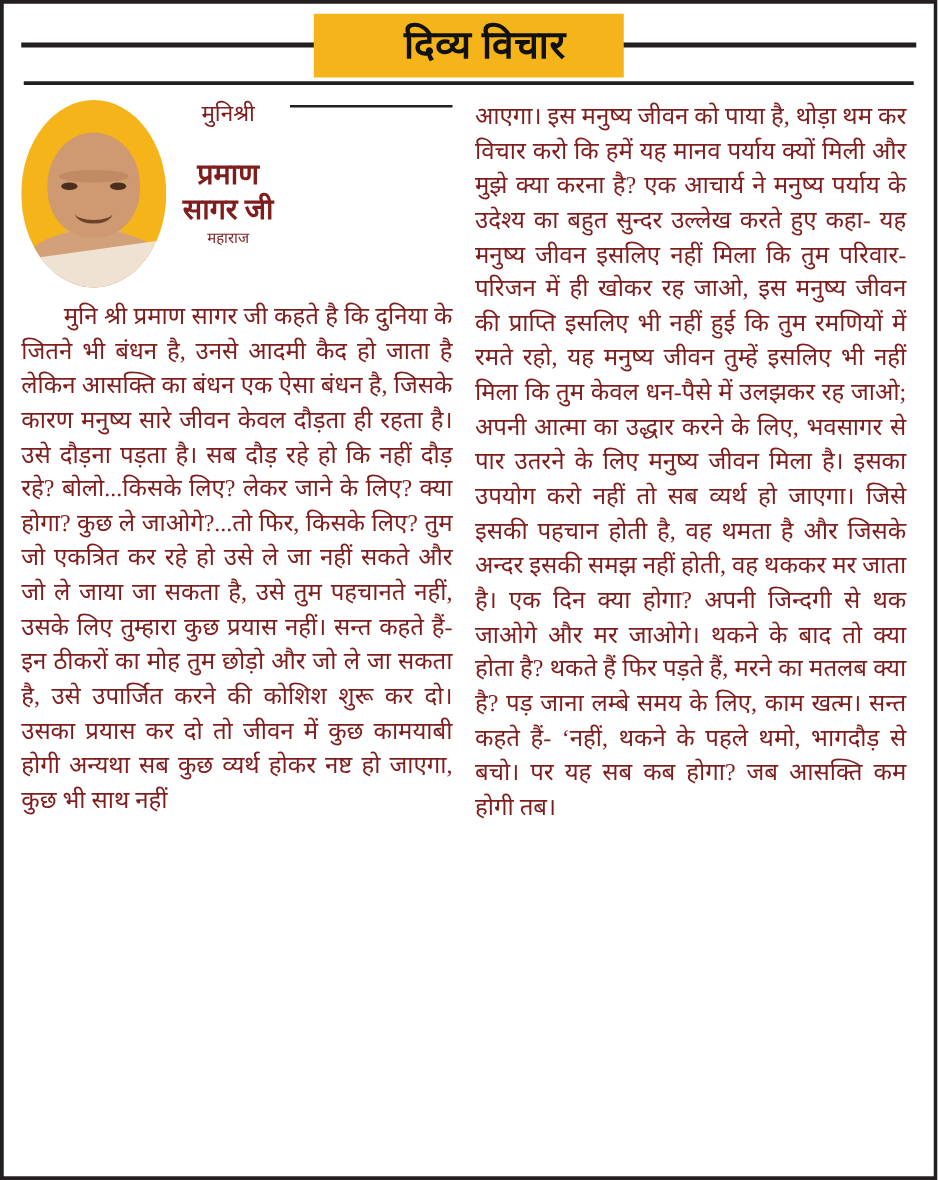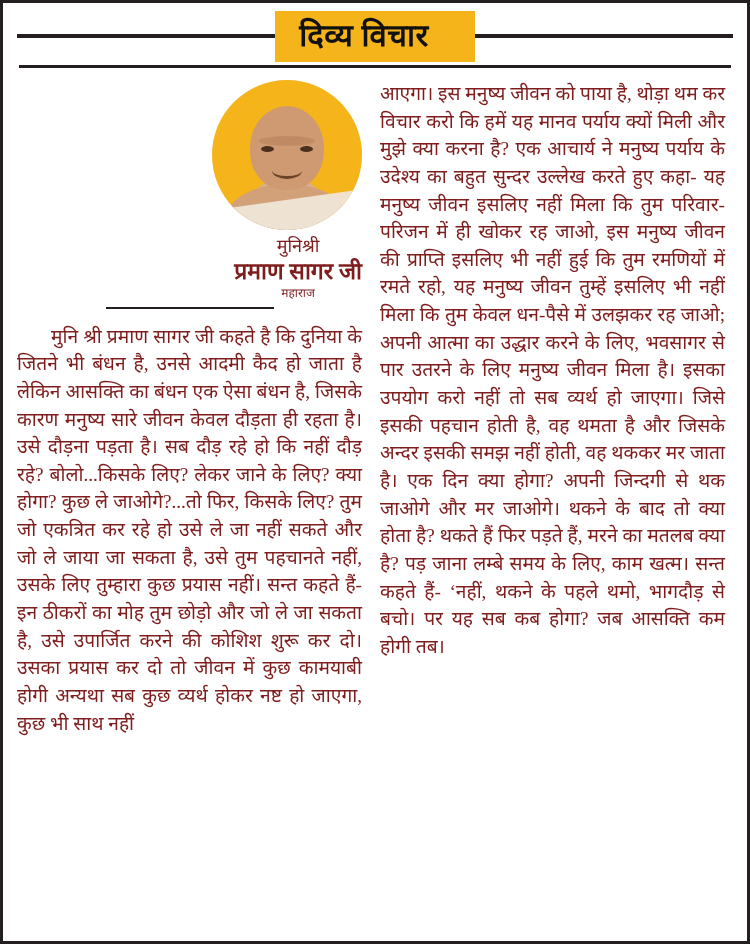--- a/index.html
+++ b/index.html
@@ -42,21 +42,21 @@
   }
   .masthead .badge {
     position: relative;
     z-index: 2;
     background: #f5b419;
     color: #111;
     font-family: "Liberation Serif", serif;
     font-weight: bold;
     font-size: 31px;
     line-height: 1;
-    padding: 9px 46px 11px 24px;
+    padding: 9px 46px 11px 72px;
     letter-spacing: 0.5px;
   }
   
   .headline {
     margin: 14px 0 6px 0;
     text-align: center;
     font-family: "Liberation Serif", serif;
     font-weight: bold;
     font-size: 38px;
     line-height: 1.12;
@@ -82,22 +82,22 @@
     text-justify: inter-word;
     color: #7f1d1d;
   }
   .col-left { position: relative; }
   
   .portrait-block {
     float: left;
     width: 100%;
     margin: 0 0 6px 0;
     display: flex;
-    flex-direction: column;
-    align-items: flex-end;
+    flex-direction: row;
+    align-items: flex-start;
   }
   .portrait {
     width: 150px;
     height: 150px;
     border-radius: 50%;
     background:
       radial-gradient(circle at 50% 92%, #d9b089 0 26%, rgba(0,0,0,0) 27%),
       radial-gradient(circle at 50% 45%, #c9946c 0 23%, rgba(0,0,0,0) 24%),
       #f5b419;
     position: relative;
@@ -166,21 +166,21 @@
     transform: rotate(-8deg);
     opacity: .95;
   }
   .caption {
     text-align: center;
     font-family: "Liberation Serif", serif;
     line-height: 1.22;
     margin-bottom: 2px;
   }
   .caption .c1 { font-size: 18px; }
-  .caption .c2 { font-size: 23px; font-weight: bold; display: block; }
+  .caption .c2 { font-size: 23px; font-weight: bold; display: block; margin-top: 23px; }
   .caption .c3 { font-size: 12px; display: block; }
   .cap-rule {
     width: 168px;
     height: 2px;
     background: #231f20;
     margin: 4px auto 8px auto;
   }
   .body-text { margin: 0; }
   .body-text.indent { text-indent: 34px; }
 </style>

